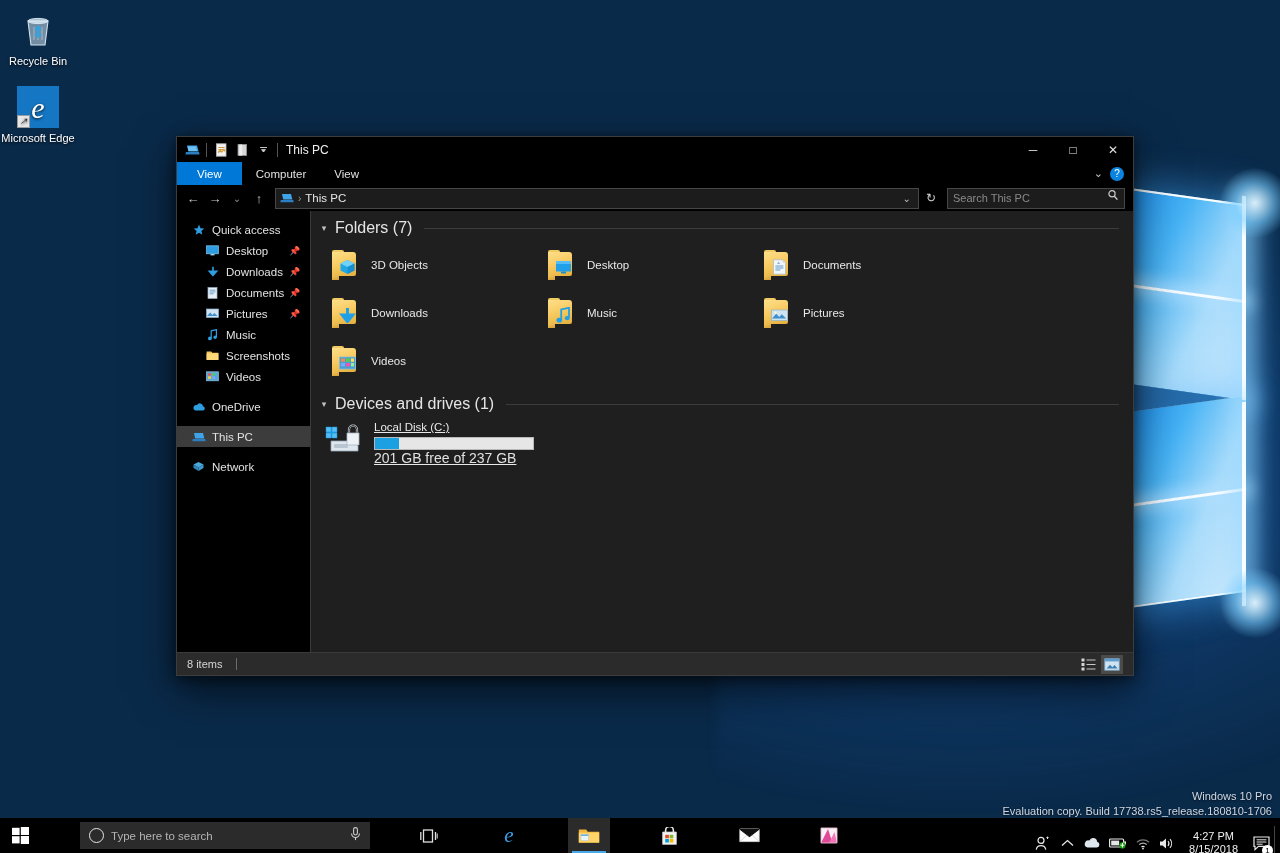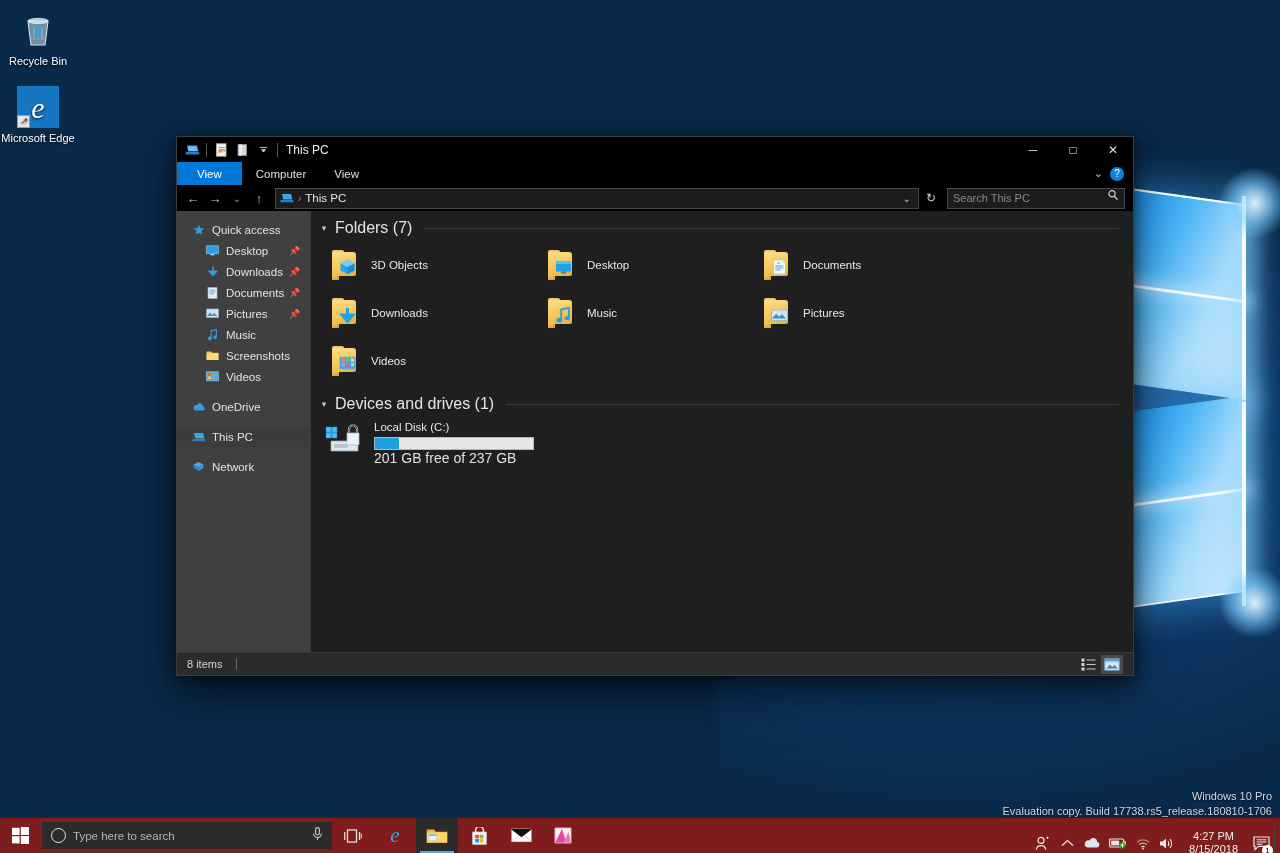--- a/index.html
+++ b/index.html
@@ -172,21 +172,21 @@
     flex: 1; background: transparent; border: none; outline: none;
     color: #d8d8d8; font-size: 11px; font-family: inherit;
   }
   .searchbox input::placeholder { color: #8a8a8a; }
 
   
   .wbody { flex: 1; display: flex; min-height: 0; }
 
   
   .navpane {
-    width: 134px; background: #404040;
+    width: 134px; background: #000000;
     border-right: 1px solid #3a3a3a;
     padding-top: 8px; overflow: hidden;
     flex: none;
   }
   .nav-item {
     height: 21px; display: flex; align-items: center;
     padding-left: 14px; gap: 6px; cursor: default;
     font-size: 11.5px; color: #e2e2e2;
     position: relative;
   }
@@ -229,21 +229,21 @@
   }
   .folder .notch {
     position: absolute; left: 0; bottom: -3px; width: 7px; height: 5px;
     background: linear-gradient(160deg, #f3c75f, #d79f33);
   }
   .fembed { position: absolute; left: 10px; top: 11px; width: 17px; height: 16px; }
 
   
   .drive-row { display: flex; align-items: flex-start; gap: 9px; padding: 6px 0 0 14px; cursor: default; }
   .drive-ico { width: 40px; height: 36px; position: relative; flex: none; }
-  .drive-info { padding-top: 2px; }
+  .drive-info { padding-top: 2px; text-decoration: underline; }
   .drive-name { font-size: 11.5px; color: #e8e8e8; margin-bottom: 4px; }
   .usage-bar {
     width: 160px; height: 13px;
     background: #e6e6e6; border: 1px solid #b9b9b9;
     position: relative; overflow: hidden;
   }
   .usage-fill { height: 100%; background: #1ba1e2; }
   .drive-free { font-size: 14px; color: #e0e0e0; }
 
   
@@ -269,23 +269,24 @@
     position: absolute; right: 8px; bottom: 34px;
     text-align: right; color: #cfd8e3;
     font-size: 11px; line-height: 15px;
     text-shadow: 0 1px 2px rgba(0,0,0,0.65);
   }
 
   
   .taskbar {
     position: absolute; left: 0; bottom: 0;
     width: 1280px; height: 35px;
-    background: #7f1d1d;
+    background: #000000;
     display: flex; align-items: center;
     color: #fff;
+    gap: 38px;
   }
   .start-btn {
     width: 40px; height: 35px;
     display: flex; align-items: center; justify-content: center;
     cursor: default;
   }
   .cortana {
     width: 290px; height: 27px; margin-left: 2px;
     background: #2b2b2b;
     display: flex; align-items: center; gap: 7px;

